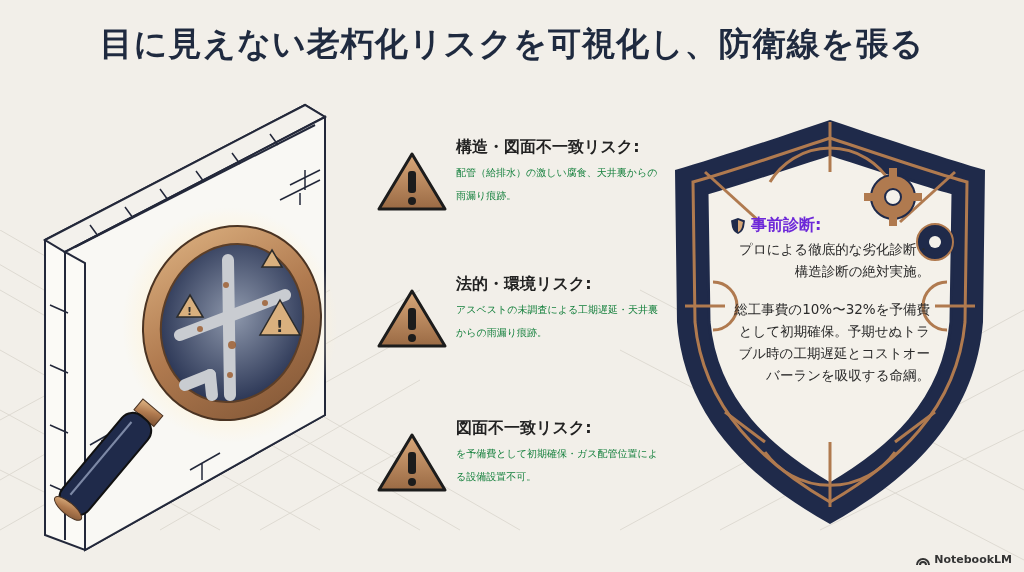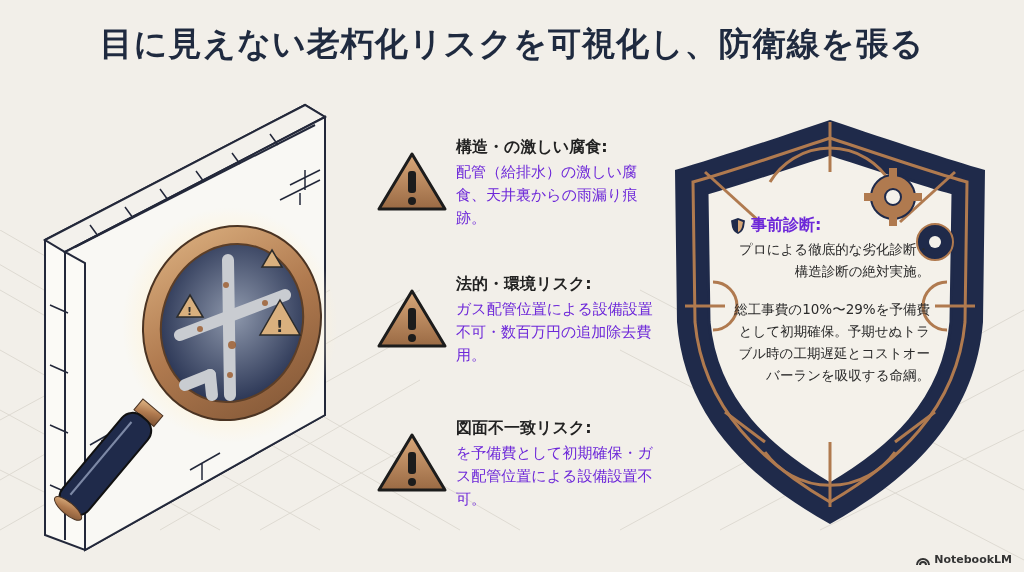--- a/index.html
+++ b/index.html
@@ -3,21 +3,21 @@
 <meta charset="utf-8">
 <style>
   html,body{margin:0;padding:0;}
   body{width:1024px;height:572px;overflow:hidden;background:#f2efe9;font-family:"DejaVu Sans","Liberation Sans",sans-serif;color:#2a2a2e;position:relative;}
   .title{position:absolute;left:0;top:22px;width:1024px;text-align:center;font-family:"DejaVu Serif","Liberation Serif",serif;font-weight:bold;font-size:33px;color:#1f2a3f;letter-spacing:1px;}
   .grid{position:absolute;left:0;top:230px;}
   .illus{position:absolute;left:20px;top:95px;}
   .risk{position:absolute;left:376px;width:290px;}
   .risk .warn{position:absolute;left:0;top:14px;width:72px;height:62px;}
   .risk .rt{position:absolute;left:80px;top:0;font-weight:bold;font-size:16px;color:#222;white-space:nowrap;}
-  .risk .rb{position:absolute;left:80px;top:24px;width:210px;font-size:15px;line-height:23px;color:#6d28d9;}
+  .risk .rb{position:absolute;left:80px;top:24px;width:210px;font-size:10px;line-height:23px;color:#15803d;}
   .shield{position:absolute;left:665px;top:112px;}
   .sh-item{position:absolute;left:730px;width:200px;}
   .sh-head{display:flex;align-items:center;gap:5px;font-weight:bold;font-size:16px;color:#6d28d9;}
   .sh-body{font-size:13.5px;line-height:22px;color:#2a2a2a;margin-top:2px;text-align:right;}
   .logo{position:absolute;right:12px;bottom:6px;display:flex;align-items:center;gap:4px;font-size:11px;font-weight:bold;color:#333;}
 </style>
 </head>
 <body>
 
 <div class="title">目に見えない老朽化リスクを可視化し、防衛線を張る</div>
@@ -100,32 +100,32 @@
     <defs>
         <linearGradient id="wg1" x1="0" y1="0" x2="0" y2="1">
           <stop offset="0" stop-color="#d9a87a"></stop>
           <stop offset="1" stop-color="#9a6a44"></stop>
         </linearGradient>
       </defs>
     <polygon points="36,3 69,58 3,58" fill="url(#wg1)" stroke="#1c1c1c" stroke-width="3" stroke-linejoin="round"></polygon>
     <rect x="32" y="20" width="8" height="22" rx="3" fill="#1c1c1c"></rect>
       <circle cx="36" cy="50" r="4" fill="#1c1c1c"></circle>
   </svg>
-  <div class="rt">構造・の激しい腐食:</div>
+  <div class="rt">構造・図面不一致リスク:</div>
   <div class="rb">配管（給排水）の激しい腐食、天井裏からの雨漏り痕跡。</div>
 </div>
 
 <div class="risk" style="top:274px;">
   <svg class="warn" viewBox="0 0 72 62">
     <polygon points="36,3 69,58 3,58" fill="url(#wg1)" stroke="#1c1c1c" stroke-width="3" stroke-linejoin="round"></polygon>
     <rect x="32" y="20" width="8" height="22" rx="3" fill="#1c1c1c"></rect>
       <circle cx="36" cy="50" r="4" fill="#1c1c1c"></circle>
   </svg>
   <div class="rt">法的・環境リスク:</div>
-  <div class="rb">ガス配管位置による設備設置不可・数百万円の追加除去費用。</div>
+  <div class="rb">アスベストの未調査による工期遅延・天井裏からの雨漏り痕跡。</div>
 </div>
 
 <div class="risk" style="top:418px;">
   <svg class="warn" viewBox="0 0 72 62">
     <polygon points="36,3 69,58 3,58" fill="url(#wg1)" stroke="#1c1c1c" stroke-width="3" stroke-linejoin="round"></polygon>
     <rect x="32" y="20" width="8" height="22" rx="3" fill="#1c1c1c"></rect>
       <circle cx="36" cy="50" r="4" fill="#1c1c1c"></circle>
   </svg>
   <div class="rt">図面不一致リスク:</div>
   <div class="rb">を予備費として初期確保・ガス配管位置による設備設置不可。</div>
@@ -168,21 +168,21 @@
     <svg width="16" height="18" viewBox="0 0 16 18">
         <path d="M8,1 L15,3.5 L14,10 C13,14 10,16 8,17 C6,16 3,14 2,10 L1,3.5 Z" fill="#1f2a4a"></path>
         <path d="M8,3 L13,5 L12,10 C11,13 9.5,14.5 8,15 Z" fill="#d6a676"></path>
       </svg>
     <span>事前診断:</span>
   </div>
   <div class="sh-body">プロによる徹底的な劣化診断・構造診断の絶対実施。</div>
 </div>
 
 <div class="sh-item" style="top:296px;">
-  <div class="sh-body">総工事費の10%〜29%を予備費として初期確保。予期せぬトラブル時の工期遅延とコストオーバーランを吸収する命綱。</div>
+  <div class="sh-body">総工事費の10%〜32%を予備費として初期確保。予期せぬトラブル時の工期遅延とコストオーバーランを吸収する命綱。</div>
 </div>
 
 <div class="logo">
   <svg width="14" height="10" viewBox="0 0 14 10">
       <path d="M1,10 A6,6 0 0,1 13,10 M4,10 A3,3 0 0,1 10,10" fill="none" stroke="#333" stroke-width="2"></path>
     </svg>
   <span>NotebookLM</span>
 </div>
 
 </body></html>

